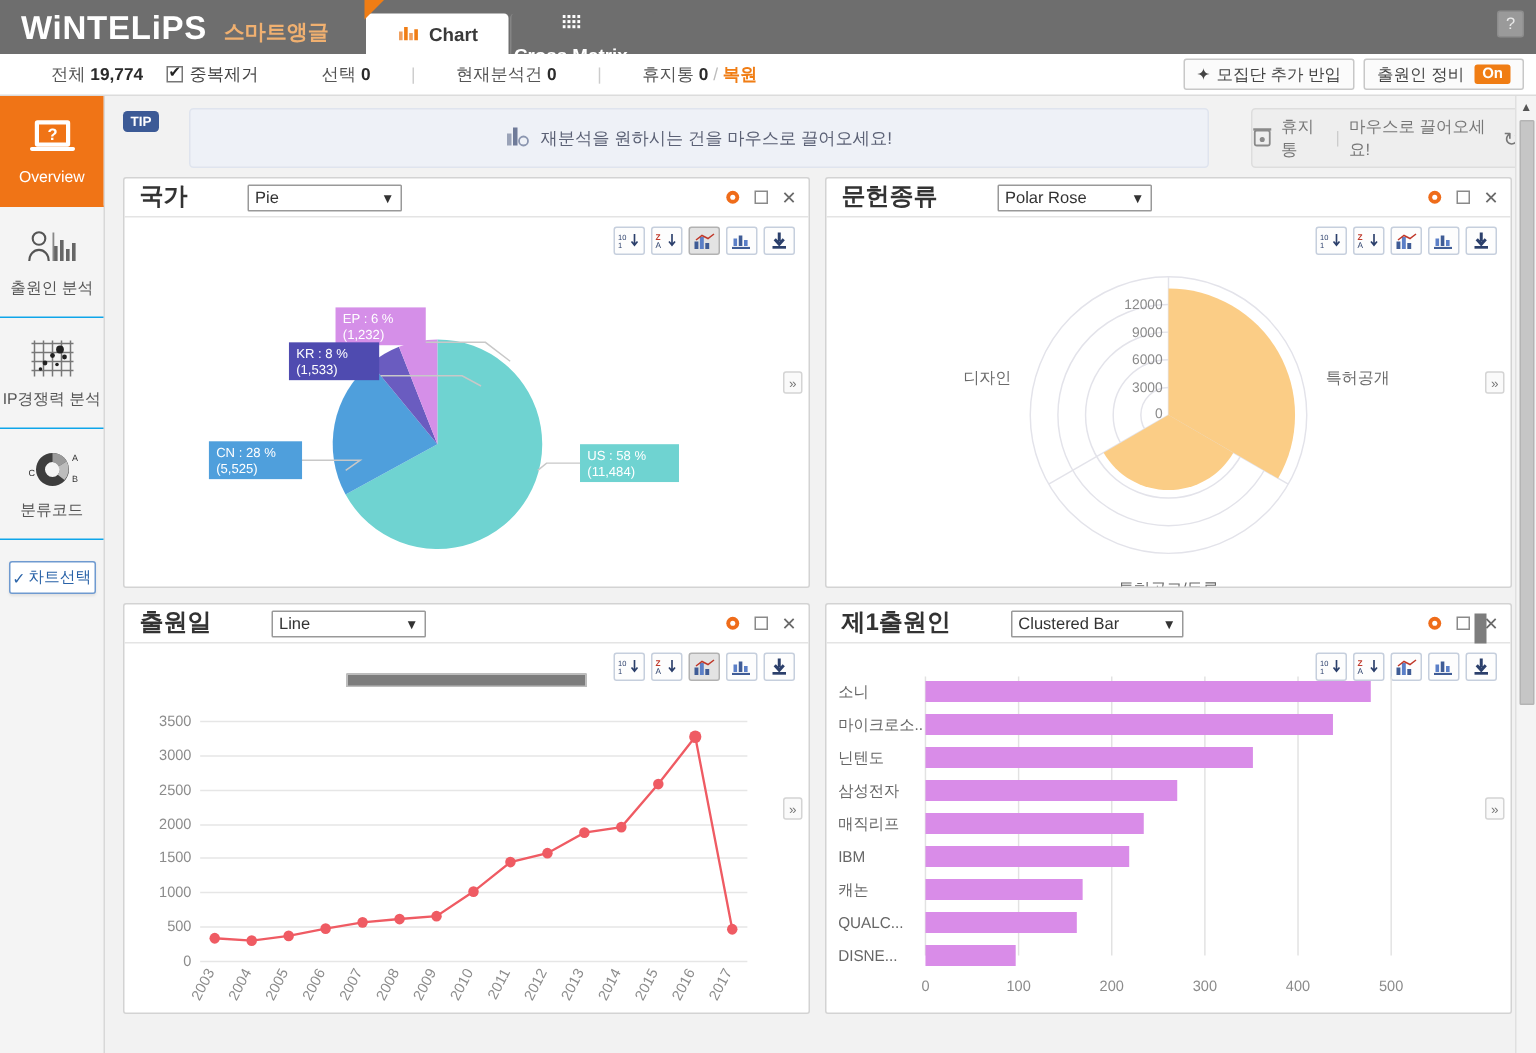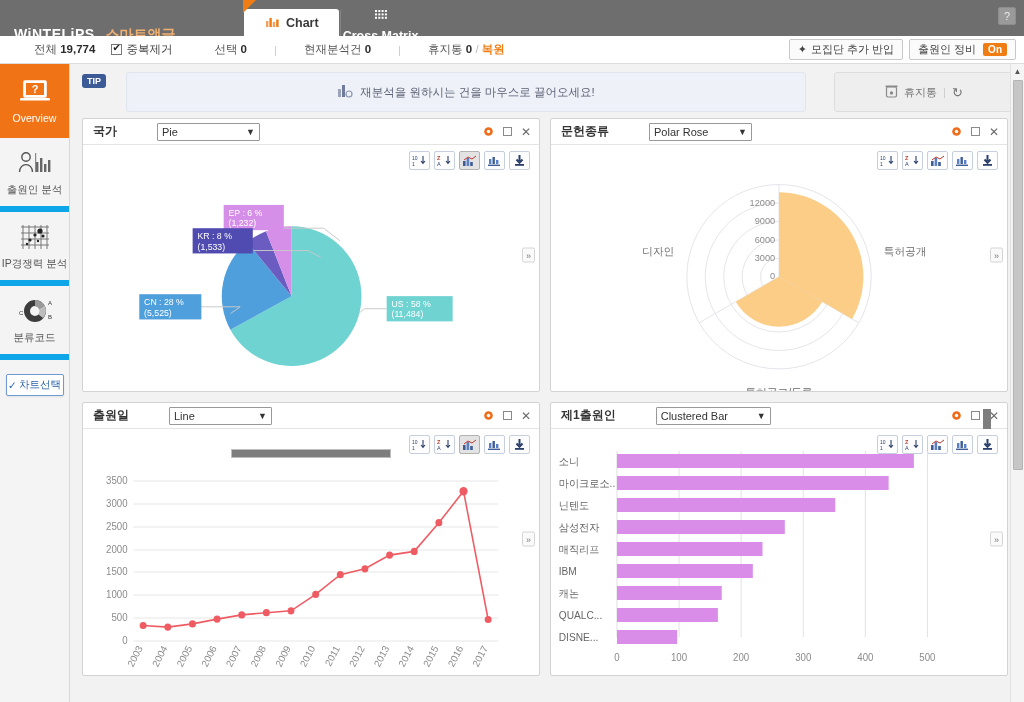--- a/index.html
+++ b/index.html
@@ -8,21 +8,21 @@
     width:1024px; height:702px; overflow:hidden;
     font-family:"Liberation Sans", sans-serif;
     font-size:12px; color:#444; background:#f2f2f2;
   }
   
   .topbar{
     height:36px; background:#6e6e6e; position:relative;
     display:flex; align-items:flex-end;
   }
   .brand{ position:absolute; left:14px; top:6px; display:flex; align-items:baseline; gap:11px;}
-  .logo{ color:#fff; font-weight:bold; font-size:14px; letter-spacing:.5px;margin-top:20px;}
+  .logo{ color:#fff; font-weight:bold; font-size:22px; letter-spacing:.5px;}
   .brand-sub{ color:#f0b070; font-size:14px; font-weight:bold;}
   .tabs{ position:absolute; left:244px; bottom:0; display:flex; align-items:flex-end; }
   .tab{
     height:27px; padding:0 20px 0 2px; display:flex; align-items:center; gap:7px;
     color:#fff; font-weight:bold; font-size:12.5px; cursor:pointer;
     background:#6e6e6e; border-radius:3px 3px 0 0;
   }
   .tab + .tab{ margin-left:1px; border-left:1px solid #858585;flex-direction:column; }
   .tab.active{ background:#fff; color:#3a3a3a; position:relative; padding-left:22px;}
   .tab.active:before{
@@ -62,21 +62,21 @@
   }
   .on-badge{
     background:#f07d14; color:#fff; font-size:10px; font-weight:bold;
     border-radius:2px; padding:1px 5px; margin-left:3px;
   }
   
   .body-wrap{ display:flex; height:638px; }
   
   .sidebar{ width:70px; background:#f4f4f4; border-right:1px solid #d8d8d8; }
   .side-item{
-    height:74px; border-bottom:6px solid #0ea5e9; display:flex; flex-direction:column;
+    height:74px; border-bottom:1px solid #0ea5e9; display:flex; flex-direction:column;
     align-items:center; justify-content:center; gap:5px; cursor:pointer; color:#555;
     font-size:10.5px;
   }
   .side-item.active{ background:#f07416; color:#fff; border-bottom:1px solid #f07416;}
   .side-icon{ height:30px; display:flex; align-items:center; justify-content:center;}
   .chart-select{
     margin:14px auto 0; width:58px; height:22px; border:1px solid #6f9ad0; background:#fff;
     color:#2a63a8; font-size:10.5px; border-radius:2px; display:flex; align-items:center;
     justify-content:center; gap:2px; cursor:pointer; box-shadow:0 1px 2px rgba(0,0,0,.08);
   }
@@ -97,21 +97,21 @@
     margin-left:8px;
   }
   .trash-box .vline{ color:#ccc; }
   
   .grid{ padding:0 16px 0 12px; display:grid; grid-template-columns:1fr 1fr; gap:10px; }
   .panel{ background:#fff; border:1px solid #d3d3d3; border-radius:2px; height:274px; position:relative;}
   .panel-head{
     height:26px; border-bottom:1px solid #e4e4e4; display:flex; align-items:center;
     padding:0 8px 0 10px; gap:8px;
   }
-  .panel-title{ font-size:12px; color:#333; font-weight:bold; white-space:nowrap;}
+  .panel-title{ font-size:16px; color:#333; font-weight:bold; white-space:nowrap;}
   .sel{
     height:18px; border:1px solid #999; background:#fff; font-size:11px; color:#333;
     padding:0 16px 0 4px; border-radius:1px; position:relative; min-width:103px;
     display:flex; align-items:center; cursor:pointer;margin-left:32px;
   }
   .sel .car{ position:absolute; right:4px; top:3px; font-size:9px; color:#333;}
   .head-ctrl{ margin-left:auto; display:flex; align-items:center; gap:9px;}
   .gear{ width:11px;height:11px; cursor:pointer;}
   .sq{ width:9px;height:9px;border:1.4px solid #8a8a8a; cursor:pointer;}
   .xc{ font-size:12px; color:#6a6a6a; line-height:1; cursor:pointer;}
@@ -323,20 +323,21 @@
       <div class="trash-box">
         <span>
           <svg width="13" height="14" viewBox="0 0 13 14">
               <rect x="1.5" y="3" width="10" height="10" rx="1.4" fill="none" stroke="#8a8a8a" stroke-width="1.2"></rect>
               <rect x="0.5" y="1.5" width="12" height="1.6" fill="#8a8a8a"></rect>
               <circle cx="6.5" cy="9" r="1.7" fill="#8a8a8a"></circle>
             </svg>
         </span>
         <span>휴지통</span>
         <span class="vline">|</span>
+        <span>마우스로 끌어오세요!</span>
         <span style="font-size:13px;color:#777;">↻</span>
       </div>
     </div>
 
     <div class="grid">
 
       <div class="panel">
         <div class="panel-head">
           <span class="panel-title">국가</span>
           <span class="sel">

